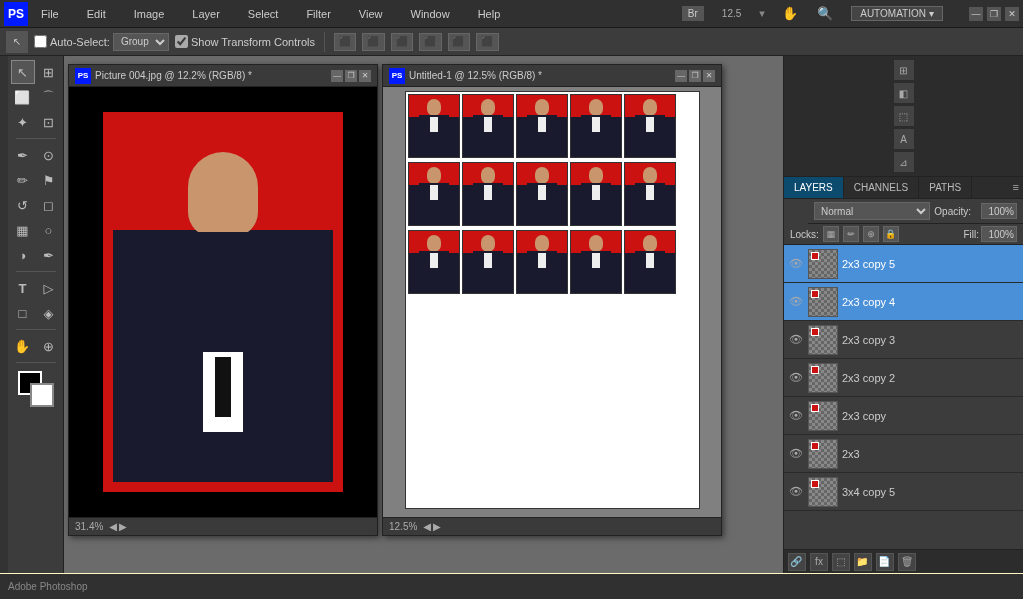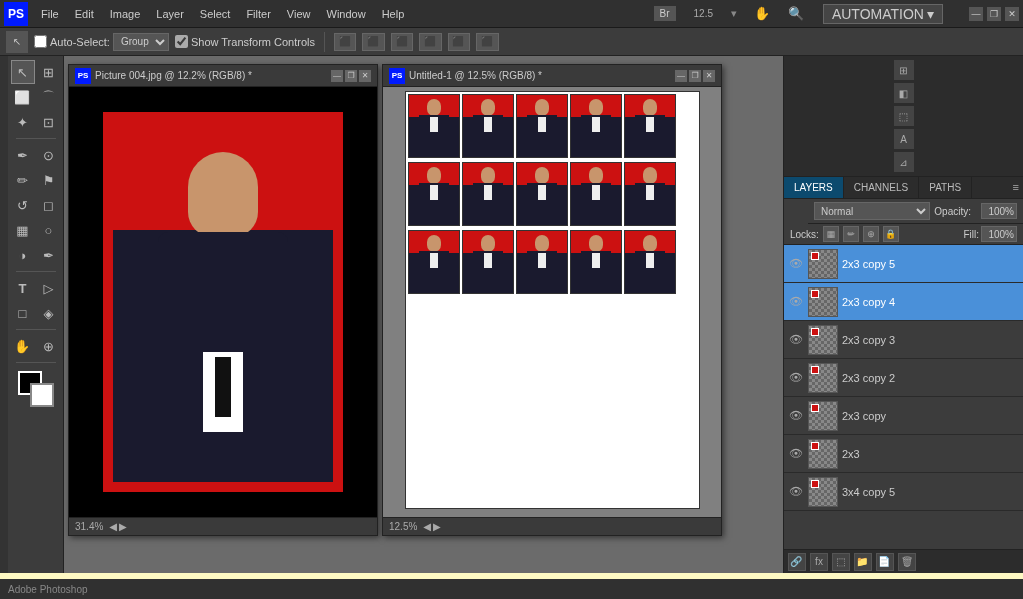--- a/index.html
+++ b/index.html
@@ -19,38 +19,38 @@
       width: 24px; height: 24px;
       background: #001aff;
       color: white;
       font-weight: bold;
       font-size: 12px;
       display: flex; align-items: center; justify-content: center;
       margin-right: 6px;
       flex-shrink: 0;
     }
     .menu-bar .menu-items {
-      display: flex; gap: 2px; text-align: center;
+      display: flex; gap: 14px; text-align: center;
     }
     .menu-bar .menu-item {
       color: #ccc;
       padding: 2px 7px;
       cursor: pointer;
       font-size: 11px;
     }
     .menu-bar .spacer { flex: 1; }
     .menu-bar .right-controls {
       display: flex; align-items: center; gap: 18px; color: #ccc; font-size: 11px;
     }
     .menu-bar .automation-btn {
       background: #454545;
       border: 1px solid #666;
       color: #ccc;
       padding: 1px 8px;
-      font-size: 14px;
+      font-size: 10px;
       cursor: pointer;
       display: flex; align-items: center; gap: 3px;
     }
     .win-controls { display: flex; gap: 4px; margin-left: 8px; }
     .win-controls span {
       width: 14px; height: 14px;
       background: #555;
       display: flex; align-items: center; justify-content: center;
       font-size: 9px; color: #ccc; cursor: pointer;
     }
@@ -393,21 +393,21 @@
       background: #444; border: 1px solid #555;
       display: flex; align-items: center; justify-content: center;
       font-size: 10px; color: #aaa; cursor: pointer;
     }
 
     
     .status-bar {
       width: 100%;
       height: 26px;
       background: #303030;
-      border-top: 6px solid #fef9c3;
+      border-top: 1px solid #fef9c3;
       display: flex;
       align-items: center;
       padding: 0 8px;
       gap: 8px;
     }
 
     
     .layers-list::-webkit-scrollbar { width: 8px; }
     .layers-list::-webkit-scrollbar-track { background: #2a2a2a; }
     .layers-list::-webkit-scrollbar-thumb { background: #555; }

